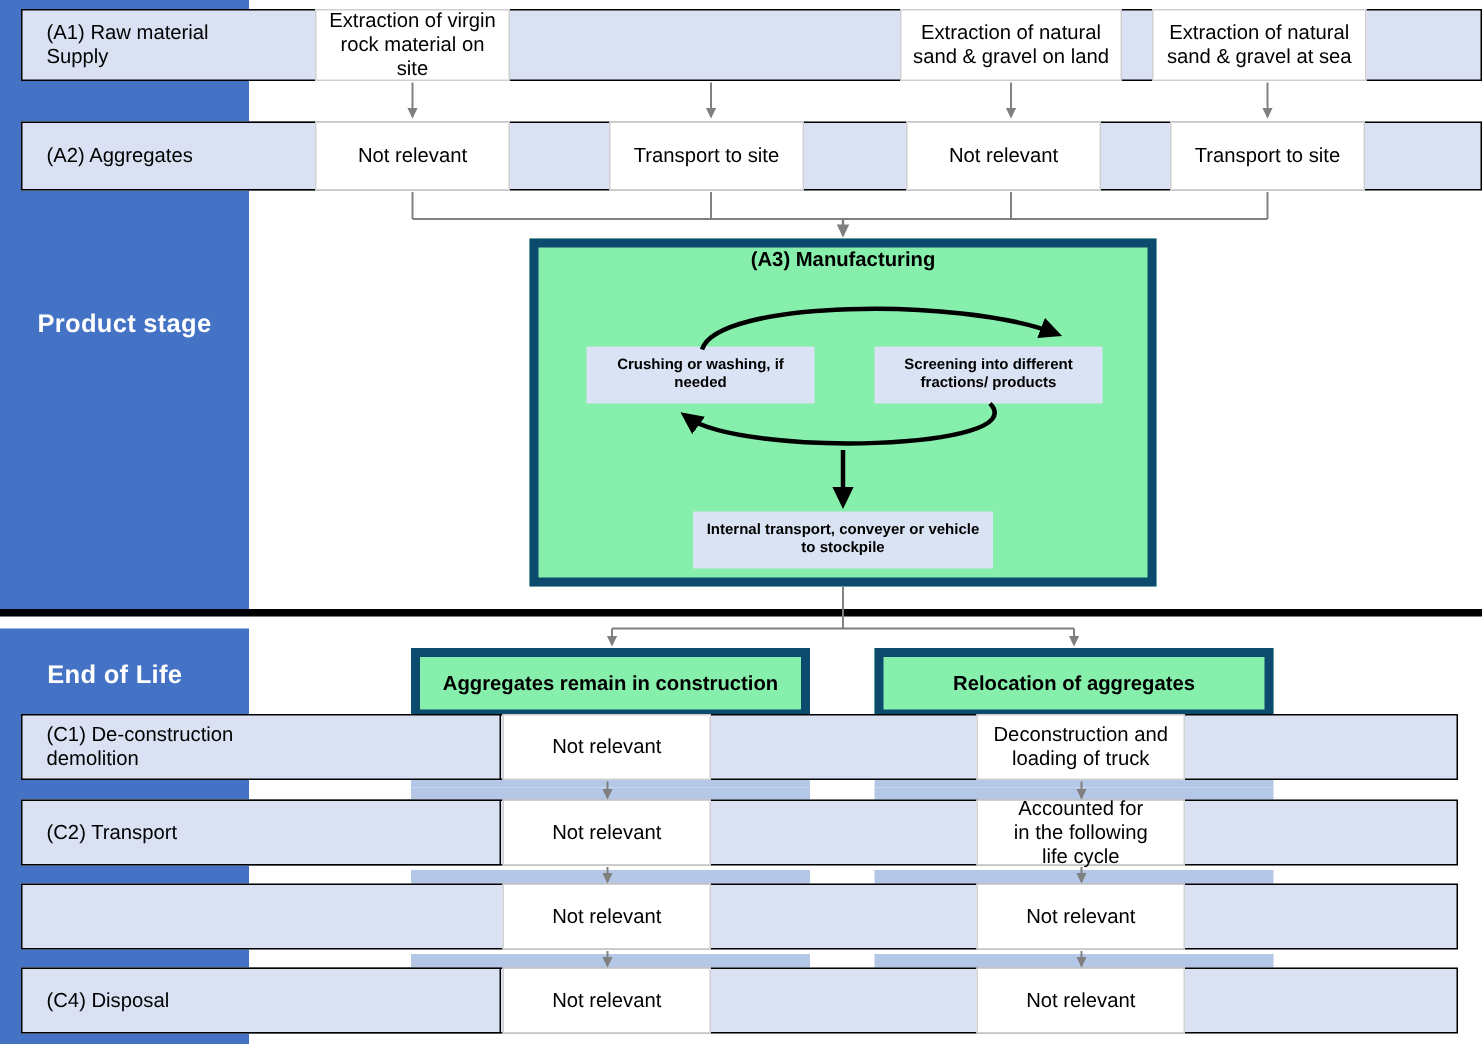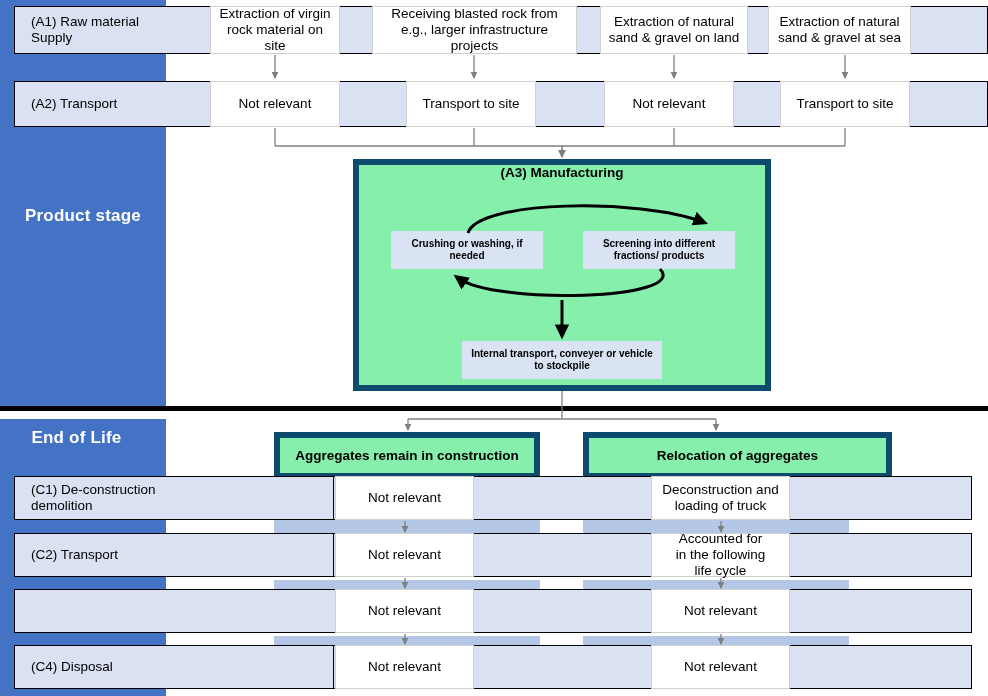--- a/index.html
+++ b/index.html
@@ -57,49 +57,48 @@
   <div class="abs band-light" style="left:14px;top:6px;width:974px;height:48px;"></div>
 
   <div class="abs band-light lft" style="left:14px;top:6px;width:197px;height:48px;padding-left:16px;">
     <div>
       <div class="t13">(A1) Raw material</div>
       <div class="t13">Supply</div>
     </div>
   </div>
 
   <div class="abs whitebox ctr t13" style="left:210px;top:6px;width:130px;height:48px;padding:13px 4px;">Extraction of virgin rock material on site</div>
-  <div class="abs whitebox ctr t13" style="left:372px;top:6px;width:205px;height:48px;padding:0 4px;">Receiving blasted rock from e.g., larger infrastructure projects</div>
   <div class="abs whitebox ctr t13" style="left:600px;top:6px;width:148px;height:48px;padding:0 4px;">Extraction of natural sand &amp; gravel on land</div>
   <div class="abs whitebox ctr t13" style="left:768px;top:6px;width:143px;height:48px;padding:0 4px;">Extraction of natural sand &amp; gravel at sea</div>
 
   <div class="abs band-light" style="left:14px;top:81px;width:974px;height:46px;"></div>
 
   <div class="abs band-light lft" style="left:14px;top:81px;width:197px;height:46px;padding-left:16px;">
-    <span class="t13">(A2) Transport</span>
+    <span class="t13">(A2) Aggregates</span>
   </div>
 
   <div class="abs whitebox ctr t13" style="left:210px;top:81px;width:130px;height:46px;padding:0 4px;">Not relevant</div>
   <div class="abs whitebox ctr t13" style="left:406px;top:81px;width:130px;height:46px;padding:0 4px;">Transport to site</div>
   <div class="abs whitebox ctr t13" style="left:604px;top:81px;width:130px;height:46px;padding:0 4px;">Not relevant</div>
   <div class="abs whitebox ctr t13" style="left:780px;top:81px;width:130px;height:46px;padding:0 4px;">Transport to site</div>
 
   <div class="abs band-mid" style="left:353px;top:159px;width:418px;height:232px;"></div>
   <div class="abs ctr hdr-label" style="left:353px;top:163px;width:418px;height:20px;">(A3) Manufacturing</div>
 
   <div class="abs ctr t12 bold" style="left:391px;top:231px;width:152px;height:38px;background:#dae3f3;padding:0 4px;">Crushing or washing, if needed</div>
   <div class="abs ctr t12 bold" style="left:583px;top:231px;width:152px;height:38px;background:#dae3f3;padding:1px 4px;">Screening into different fractions/ products</div>
   <div class="abs ctr t12 bold" style="left:462px;top:341px;width:200px;height:38px;background:#dae3f3;padding:0 4px;">Internal transport, conveyer or vehicle to stockpile</div>
 
   <div class="abs blackbar" style="left:0;top:406px;width:988px;height:5px;"></div>
 
   <div class="abs navy" style="left:0;top:419px;width:166px;height:277px;"></div>
-  <div class="abs ctr stage-label" style="left:0;top:422px;width:153px;height:32px;">End of Life</div>
+  <div class="abs ctr stage-label" style="left:0;top:434px;width:153px;height:32px;">End of Life</div>
 
   <div class="abs band-mid ctr hdr-label" style="left:274px;top:432px;width:266px;height:47px;padding:0 6px;">Aggregates remain in construction</div>
-  <div class="abs band-mid ctr hdr-label" style="left:583px;top:432px;width:309px;height:47px;padding:0 6px;">Relocation of aggregates</div>
+  <div class="abs band-mid ctr hdr-label" style="left:583px;top:432px;width:266px;height:47px;padding:0 6px;">Relocation of aggregates</div>
 
   <div class="abs plainband" style="left:274px;top:479px;width:266px;height:46px;"></div>
   <div class="abs plainband" style="left:583px;top:479px;width:266px;height:46px;"></div>
   <div class="abs band-light" style="left:14px;top:476px;width:958px;height:44px;"></div>
   <div class="abs band-light lft" style="left:14px;top:476px;width:320px;height:44px;padding-left:16px;">
     <div>
       <div class="t13">(C1) De-construction</div>
       <div class="t13">demolition</div>
     </div>
   </div>

